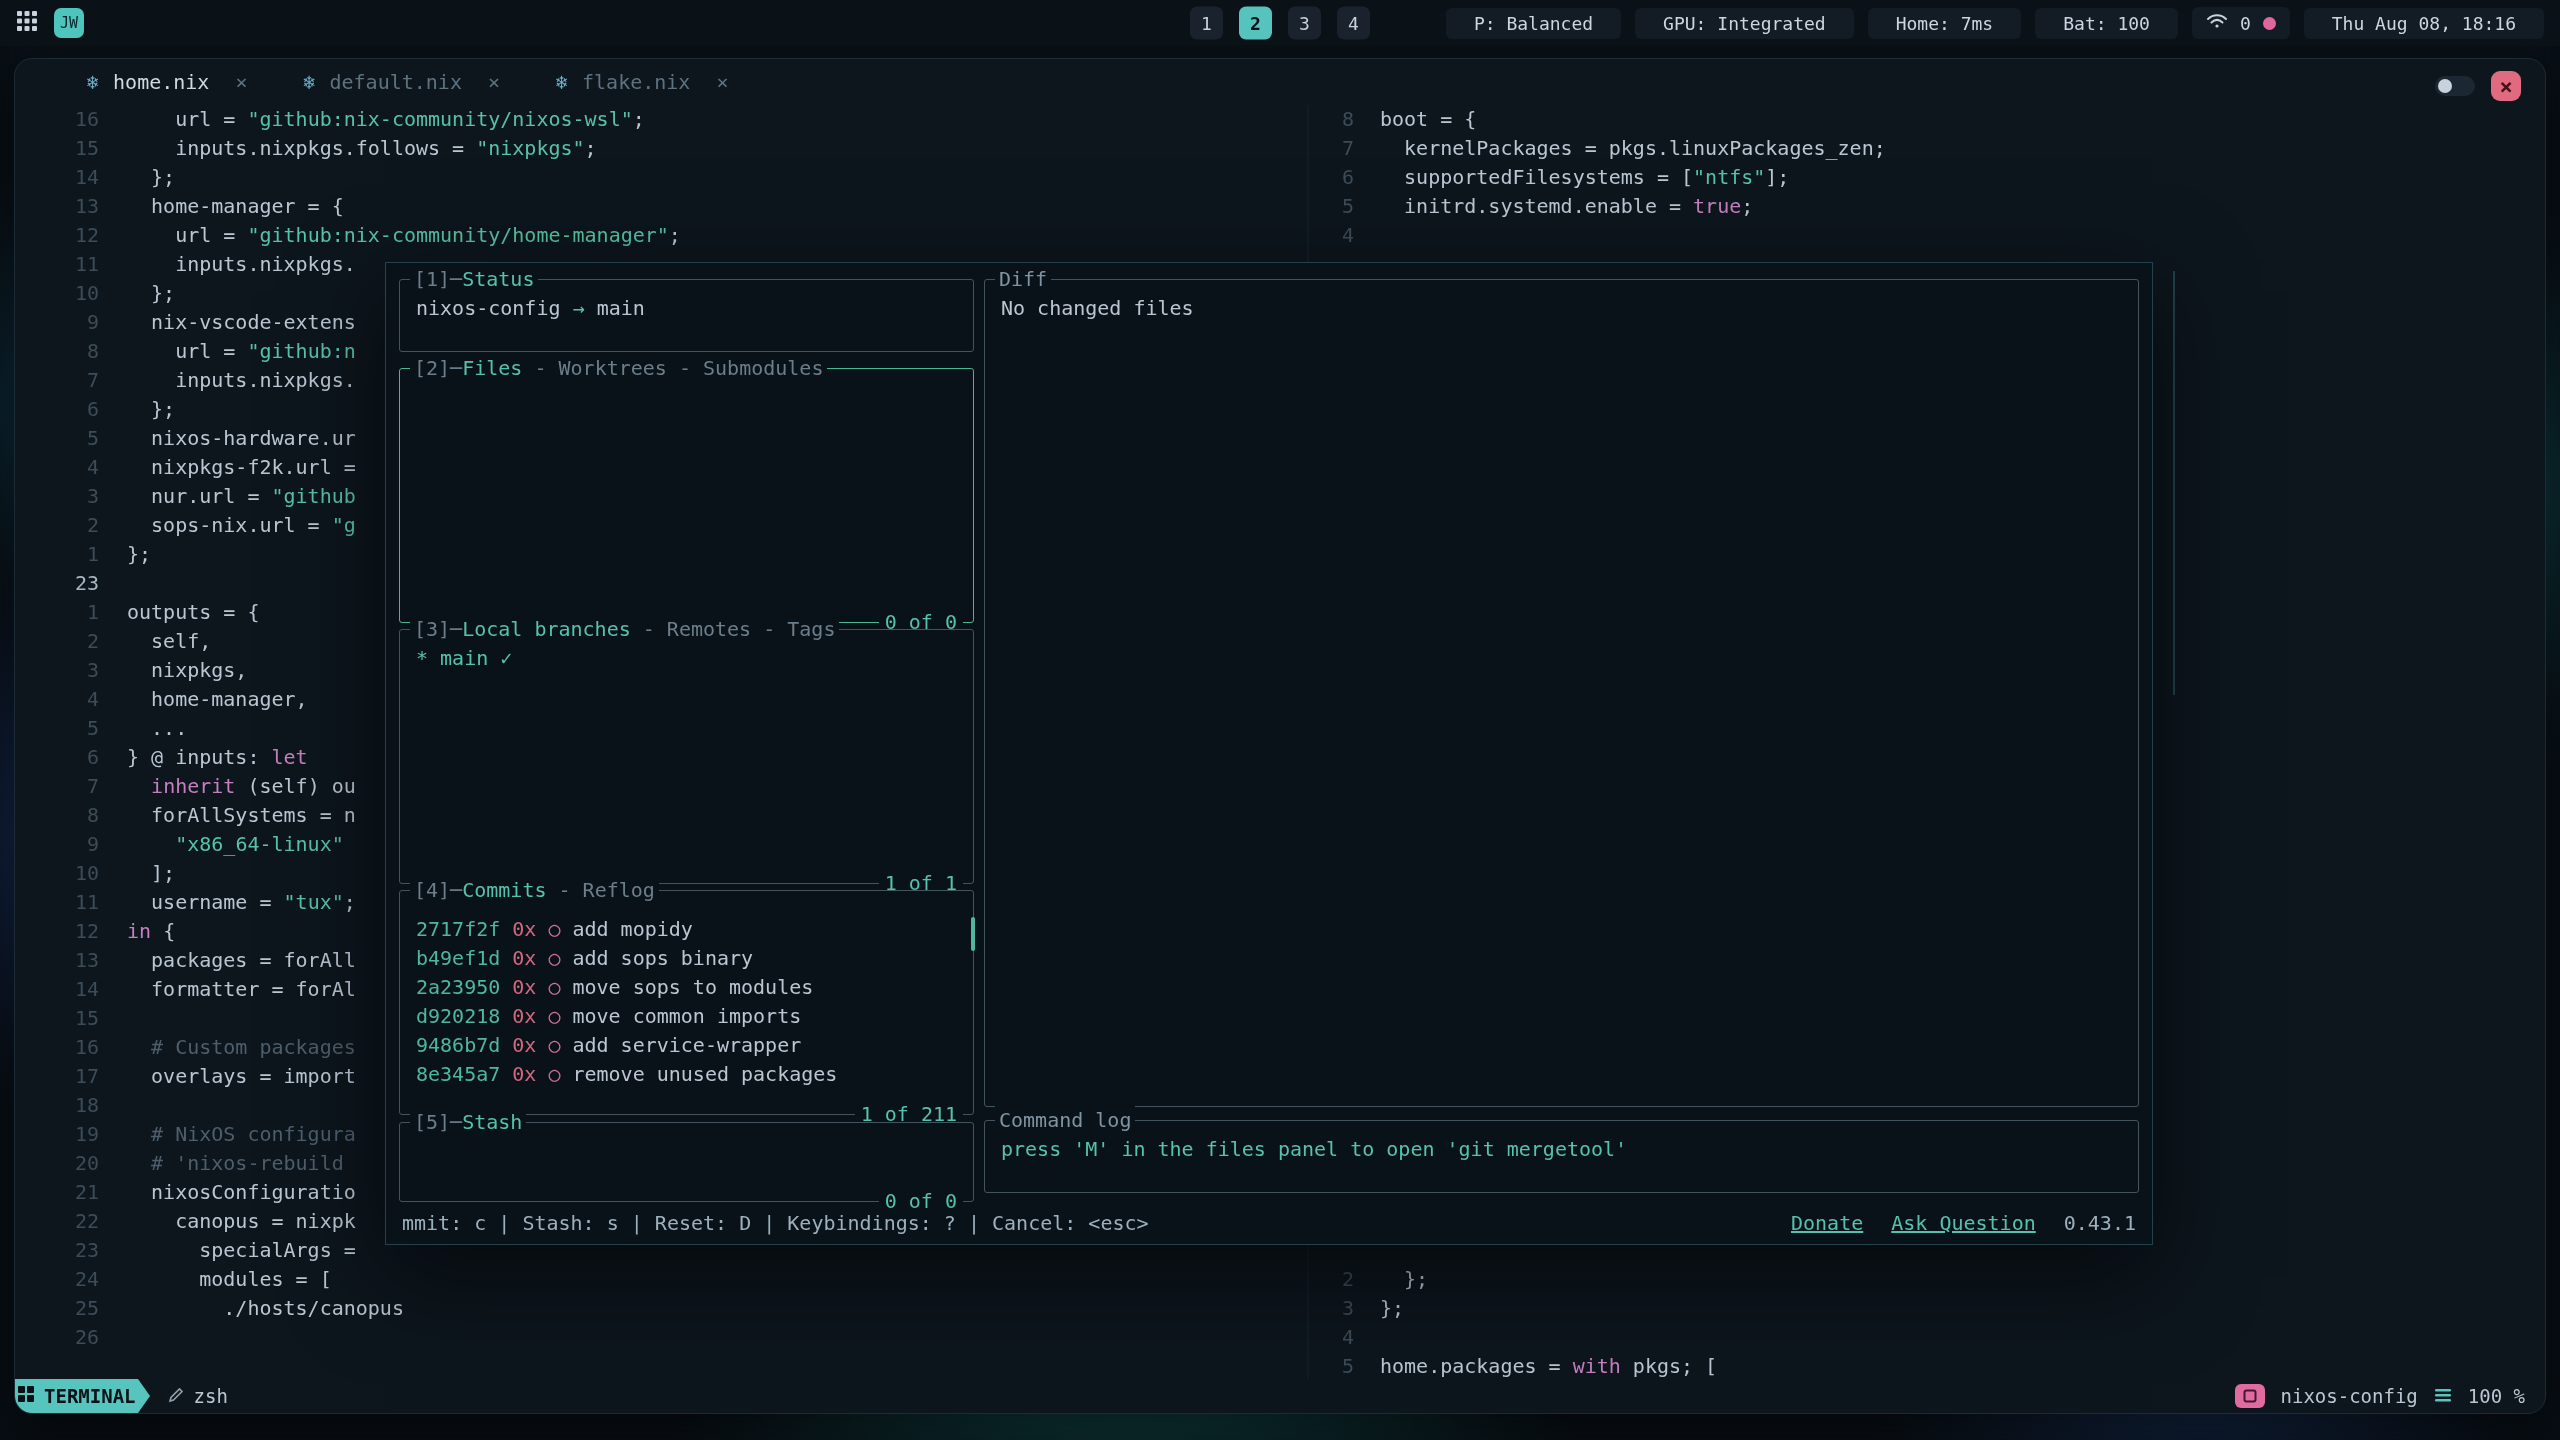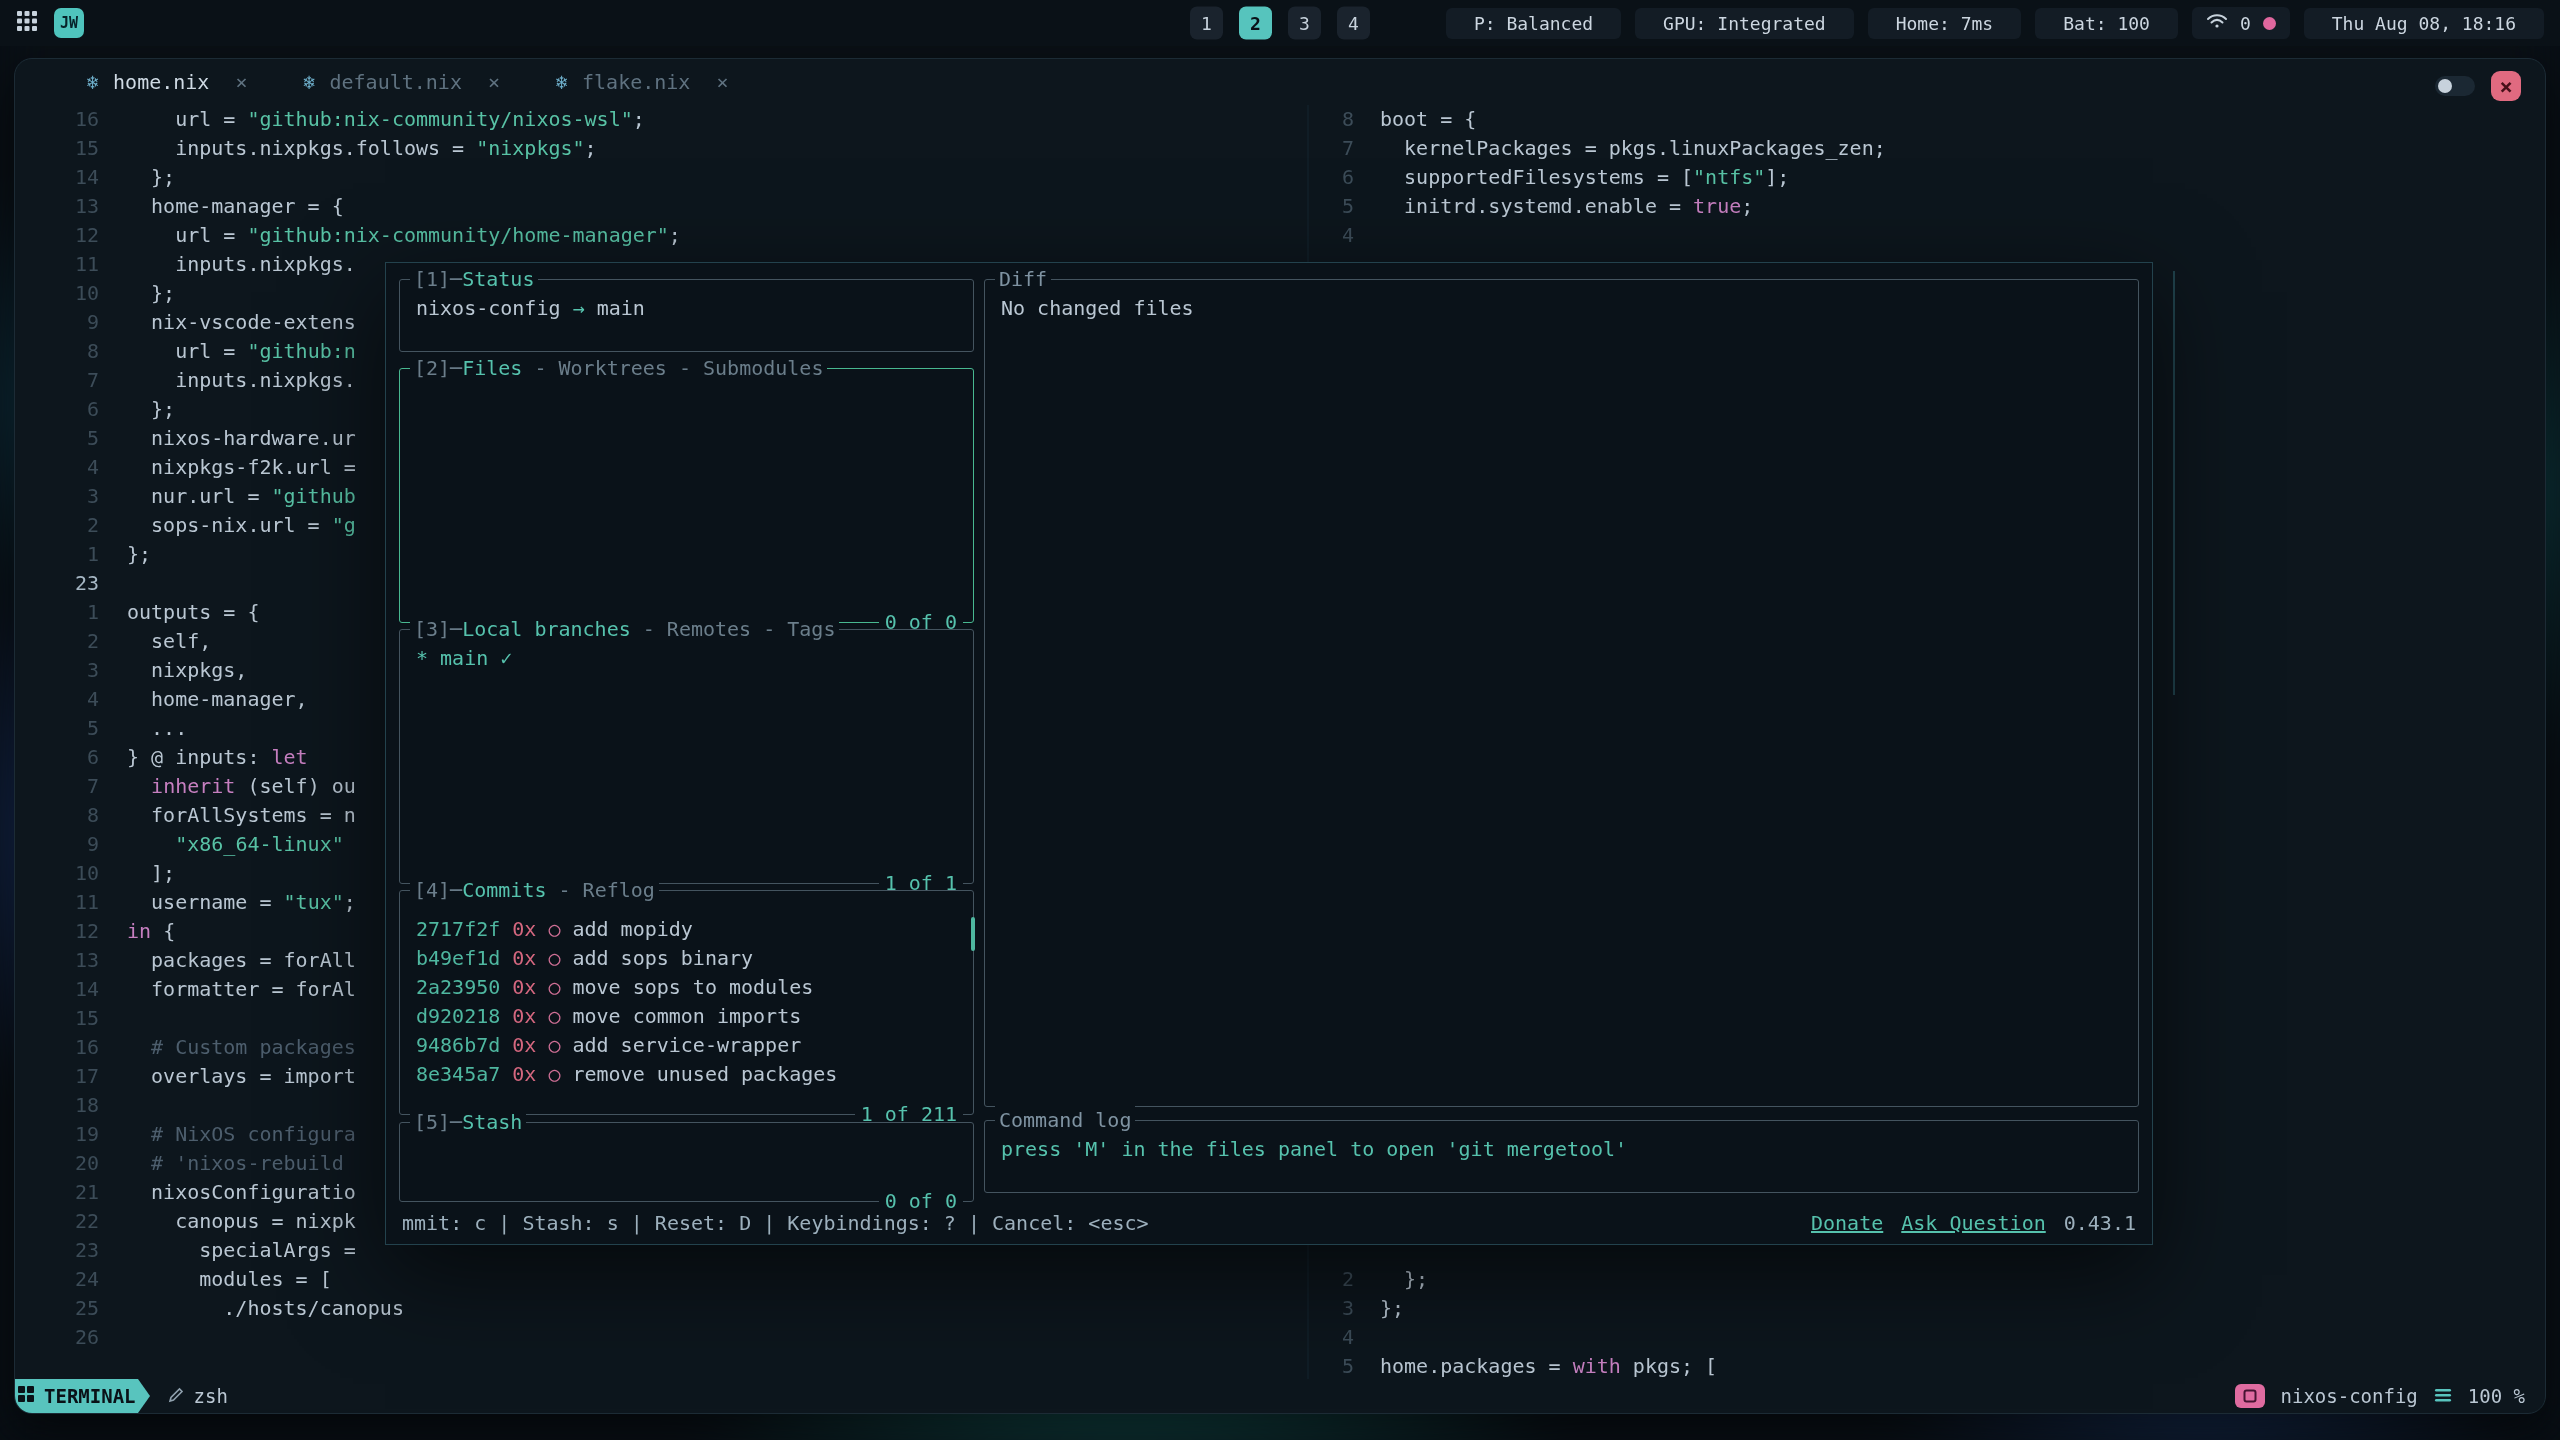--- a/index.html
+++ b/index.html
@@ -13,21 +13,21 @@
       radial-gradient(740px 320px at 44% 103%, rgba(35,215,195,.42), transparent 62%),
       radial-gradient(520px 300px at 86% 101%, rgba(50,110,220,.35), transparent 62%),
       radial-gradient(620px 420px at 99% 34%, rgba(25,170,175,.33), transparent 62%),
       #0a1016;
     filter:blur(26px)}
   
   .topbar{position:absolute;left:0;top:0;right:0;height:46px;background:#0a1117;
     display:flex;align-items:center;padding:0 16px;z-index:50;color:#ccd6e0;font-size:18px}
   .tb-left{display:flex;align-items:center;gap:16px}
   .logo{width:30px;height:30px;border-radius:7px;background:#4fc4bd;color:#07232a;
-    font-weight:bold;font-size:15px;display:flex;align-items:center;justify-content:center}
+    font-weight:normal;font-size:15px;display:flex;align-items:center;justify-content:center}
   .ws-wrap{position:absolute;left:50%;top:50%;transform:translate(-50%,-50%);display:flex;gap:16px}
   .ws{width:33px;height:33px;border-radius:7px;background:#1a232d;color:#c7d2dc;
     display:flex;align-items:center;justify-content:center;font-size:18px;cursor:default}
   .ws.active{background:#56c4bd;color:#0a1117;font-weight:bold}
   .tb-right{margin-left:auto;display:flex;align-items:center;gap:14px}
   .modules{display:flex;gap:14px}
   .chip{background:#131c25;border-radius:6px;padding:5px 28px;color:#ccd6e0;white-space:pre}
   .tray{display:flex;align-items:center;gap:12px;background:#131c25;border-radius:6px;padding:5px 14px}
   .dot{width:13px;height:13px;border-radius:50%;background:#e0679e;display:inline-block}
   
@@ -86,21 +86,21 @@
   .pcmd{left:598px;top:857px;width:1155px;height:73px}
   .p4 .pcontent{padding-top:24px}
   .commit{display:flex;height:29px;line-height:29px;white-space:pre}
   .commit .hash{color:#4fb7a0}
   .commit .flag{color:#d4677f;margin-left:12px}
   .commit .mark{color:#cf6f95;margin-left:12px}
   .commit .msg{color:#bac7d3;margin-left:12px}
   .scrollind{position:absolute;right:-2px;top:26px;width:4px;height:34px;background:#4fb7a0;border-radius:2px}
   .keybar{position:absolute;left:16px;right:16px;bottom:6px;display:flex;justify-content:space-between;
     color:#9db0bd;white-space:pre;line-height:29px}
-  .keybar .links{display:flex;gap:18px;align-items:flex-start}
+  .keybar .links{display:flex;gap:28px;align-items:flex-start}
   .link{color:#56c2ad;text-decoration:underline}
   .version{color:#9db0bd}
   
   .statusbar{position:absolute;left:0;right:0;bottom:0;height:34px;display:flex;align-items:center;font-size:19px}
   .seg-mode{display:flex;align-items:center;gap:9px;background:#58c4be;color:#0a1117;font-weight:bold;
     height:34px;padding:0 2px}
   .arrow1{width:0;height:0;border-top:17px solid transparent;border-bottom:17px solid transparent;border-left:12px solid #58c4be}
   .seg-shell{display:flex;align-items:center;gap:10px;color:#bac7d3;height:34px;padding:0 18px}
   .sb-right{margin-left:auto;display:flex;align-items:center;gap:16px;padding-right:20px}
   .badge-pink{width:30px;height:24px;border-radius:6px;background:#df6ba0;display:flex;align-items:center;justify-content:center}

